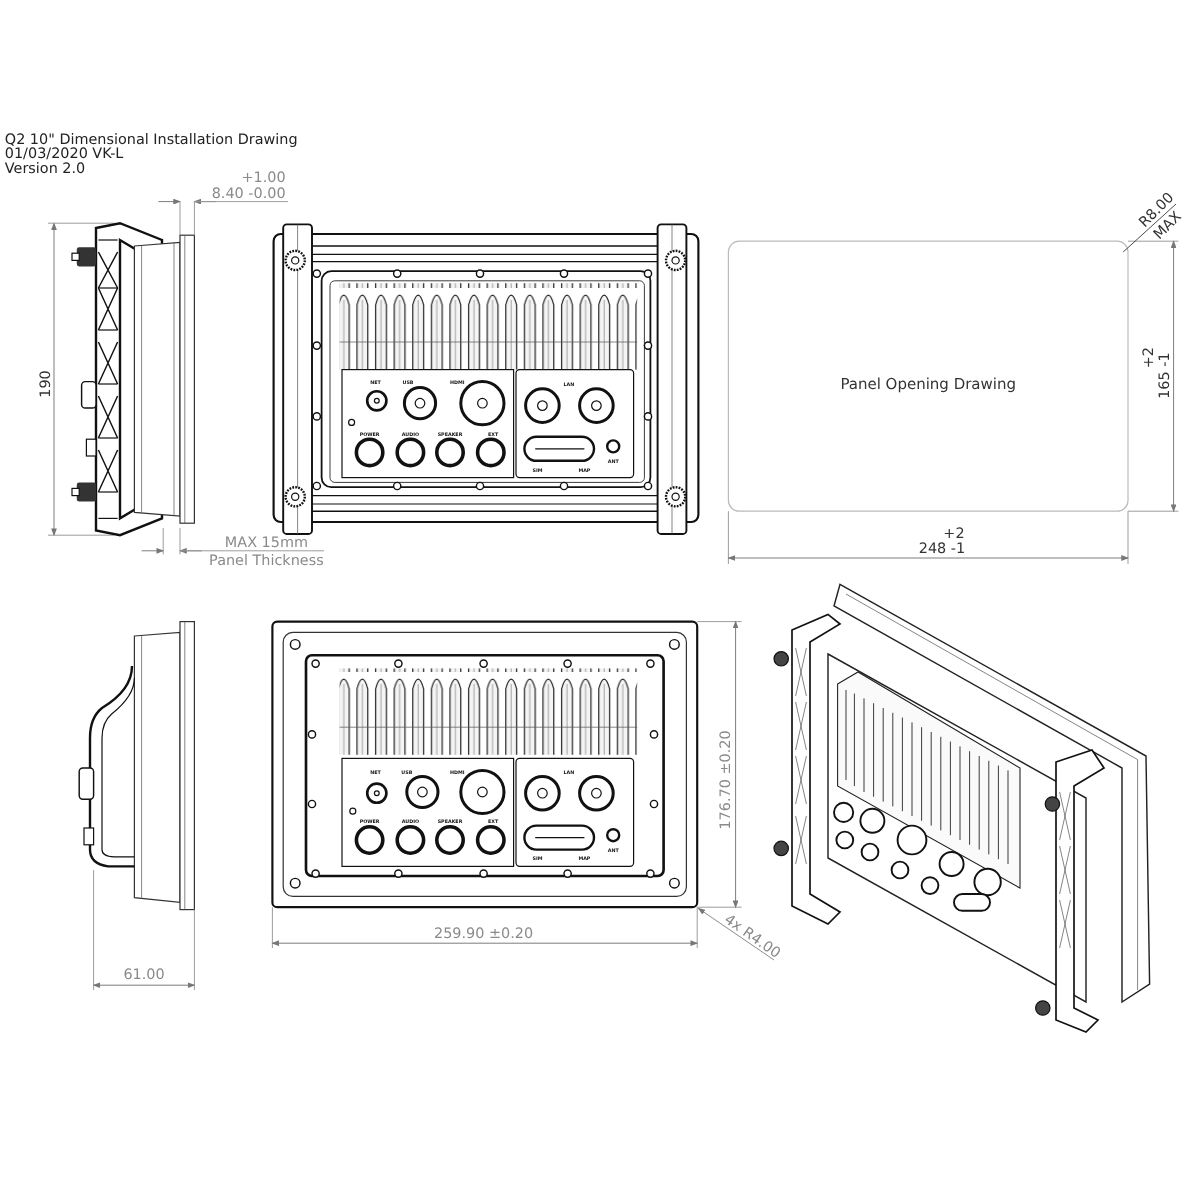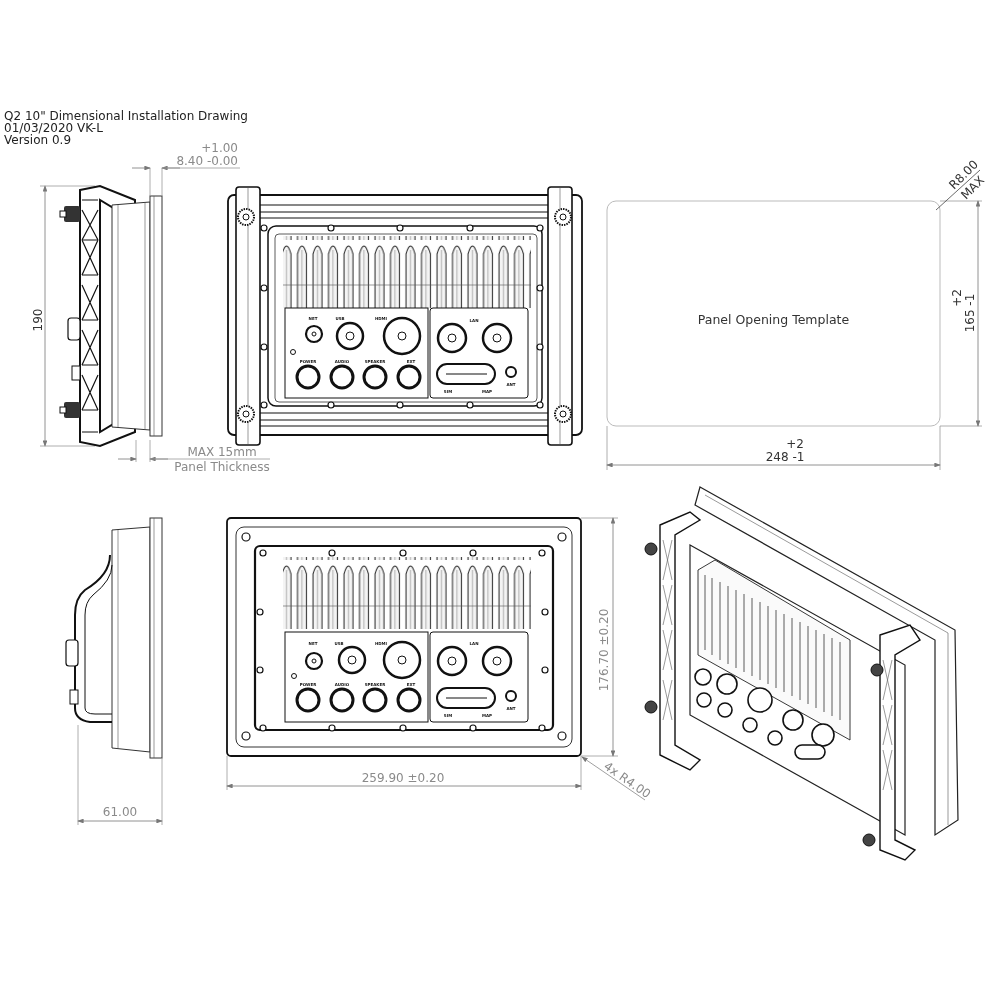--- a/index.html
+++ b/index.html
@@ -14,21 +14,21 @@
   .thin{stroke:#555;fill:none;stroke-width:0.6;}
   .gray{stroke:#999;fill:none;stroke-width:0.8;}
   .panel-label{position:absolute;left:607px;top:312px;width:333px;text-align:center;font-size:12.5px;color:#333;}
 </style>
 </head>
 <body>
 
 <div class="title-block">
   <div>Q2 10" Dimensional Installation Drawing</div>
   <div>01/03/2020 VK-L</div>
-  <div>Version 0.9</div>
+  <div>Version 2.0</div>
 </div>
 
 <svg width="1000" height="1000" viewBox="0 0 1000 1000">
   <defs>
     <marker id="arr" markerWidth="8" markerHeight="6" refX="7" refY="3" orient="auto">
       <path d="M0,0 L8,3 L0,6 z" fill="#777"></path>
     </marker>
     <marker id="arrs" markerWidth="8" markerHeight="6" refX="1" refY="3" orient="auto">
       <path d="M8,0 L0,3 L8,6 z" fill="#777"></path>
     </marker>
@@ -326,13 +326,13 @@
     <circle cx="651" cy="549" r="6" fill="#444" stroke="#111"></circle>
     <circle cx="651" cy="707" r="6" fill="#444" stroke="#111"></circle>
 
     <path d="M880,635 L910,625 L920,640 L895,655 L895,840 L915,850 L905,860 L880,850 Z" fill="#fff" stroke="#111" stroke-width="1.4"></path>
     <path d="M883,660 L892,700 M892,660 L883,700 M883,705 L892,745 M892,705 L883,745 M883,750 L892,790 M892,750 L883,790" class="thin"></path>
     <circle cx="877" cy="670" r="6" fill="#444" stroke="#111"></circle>
     <circle cx="869" cy="840" r="6" fill="#444" stroke="#111"></circle>
   </g>
 </svg>
 
-<div class="panel-label">Panel Opening Template</div>
+<div class="panel-label">Panel Opening Drawing</div>
 
 </body></html>

